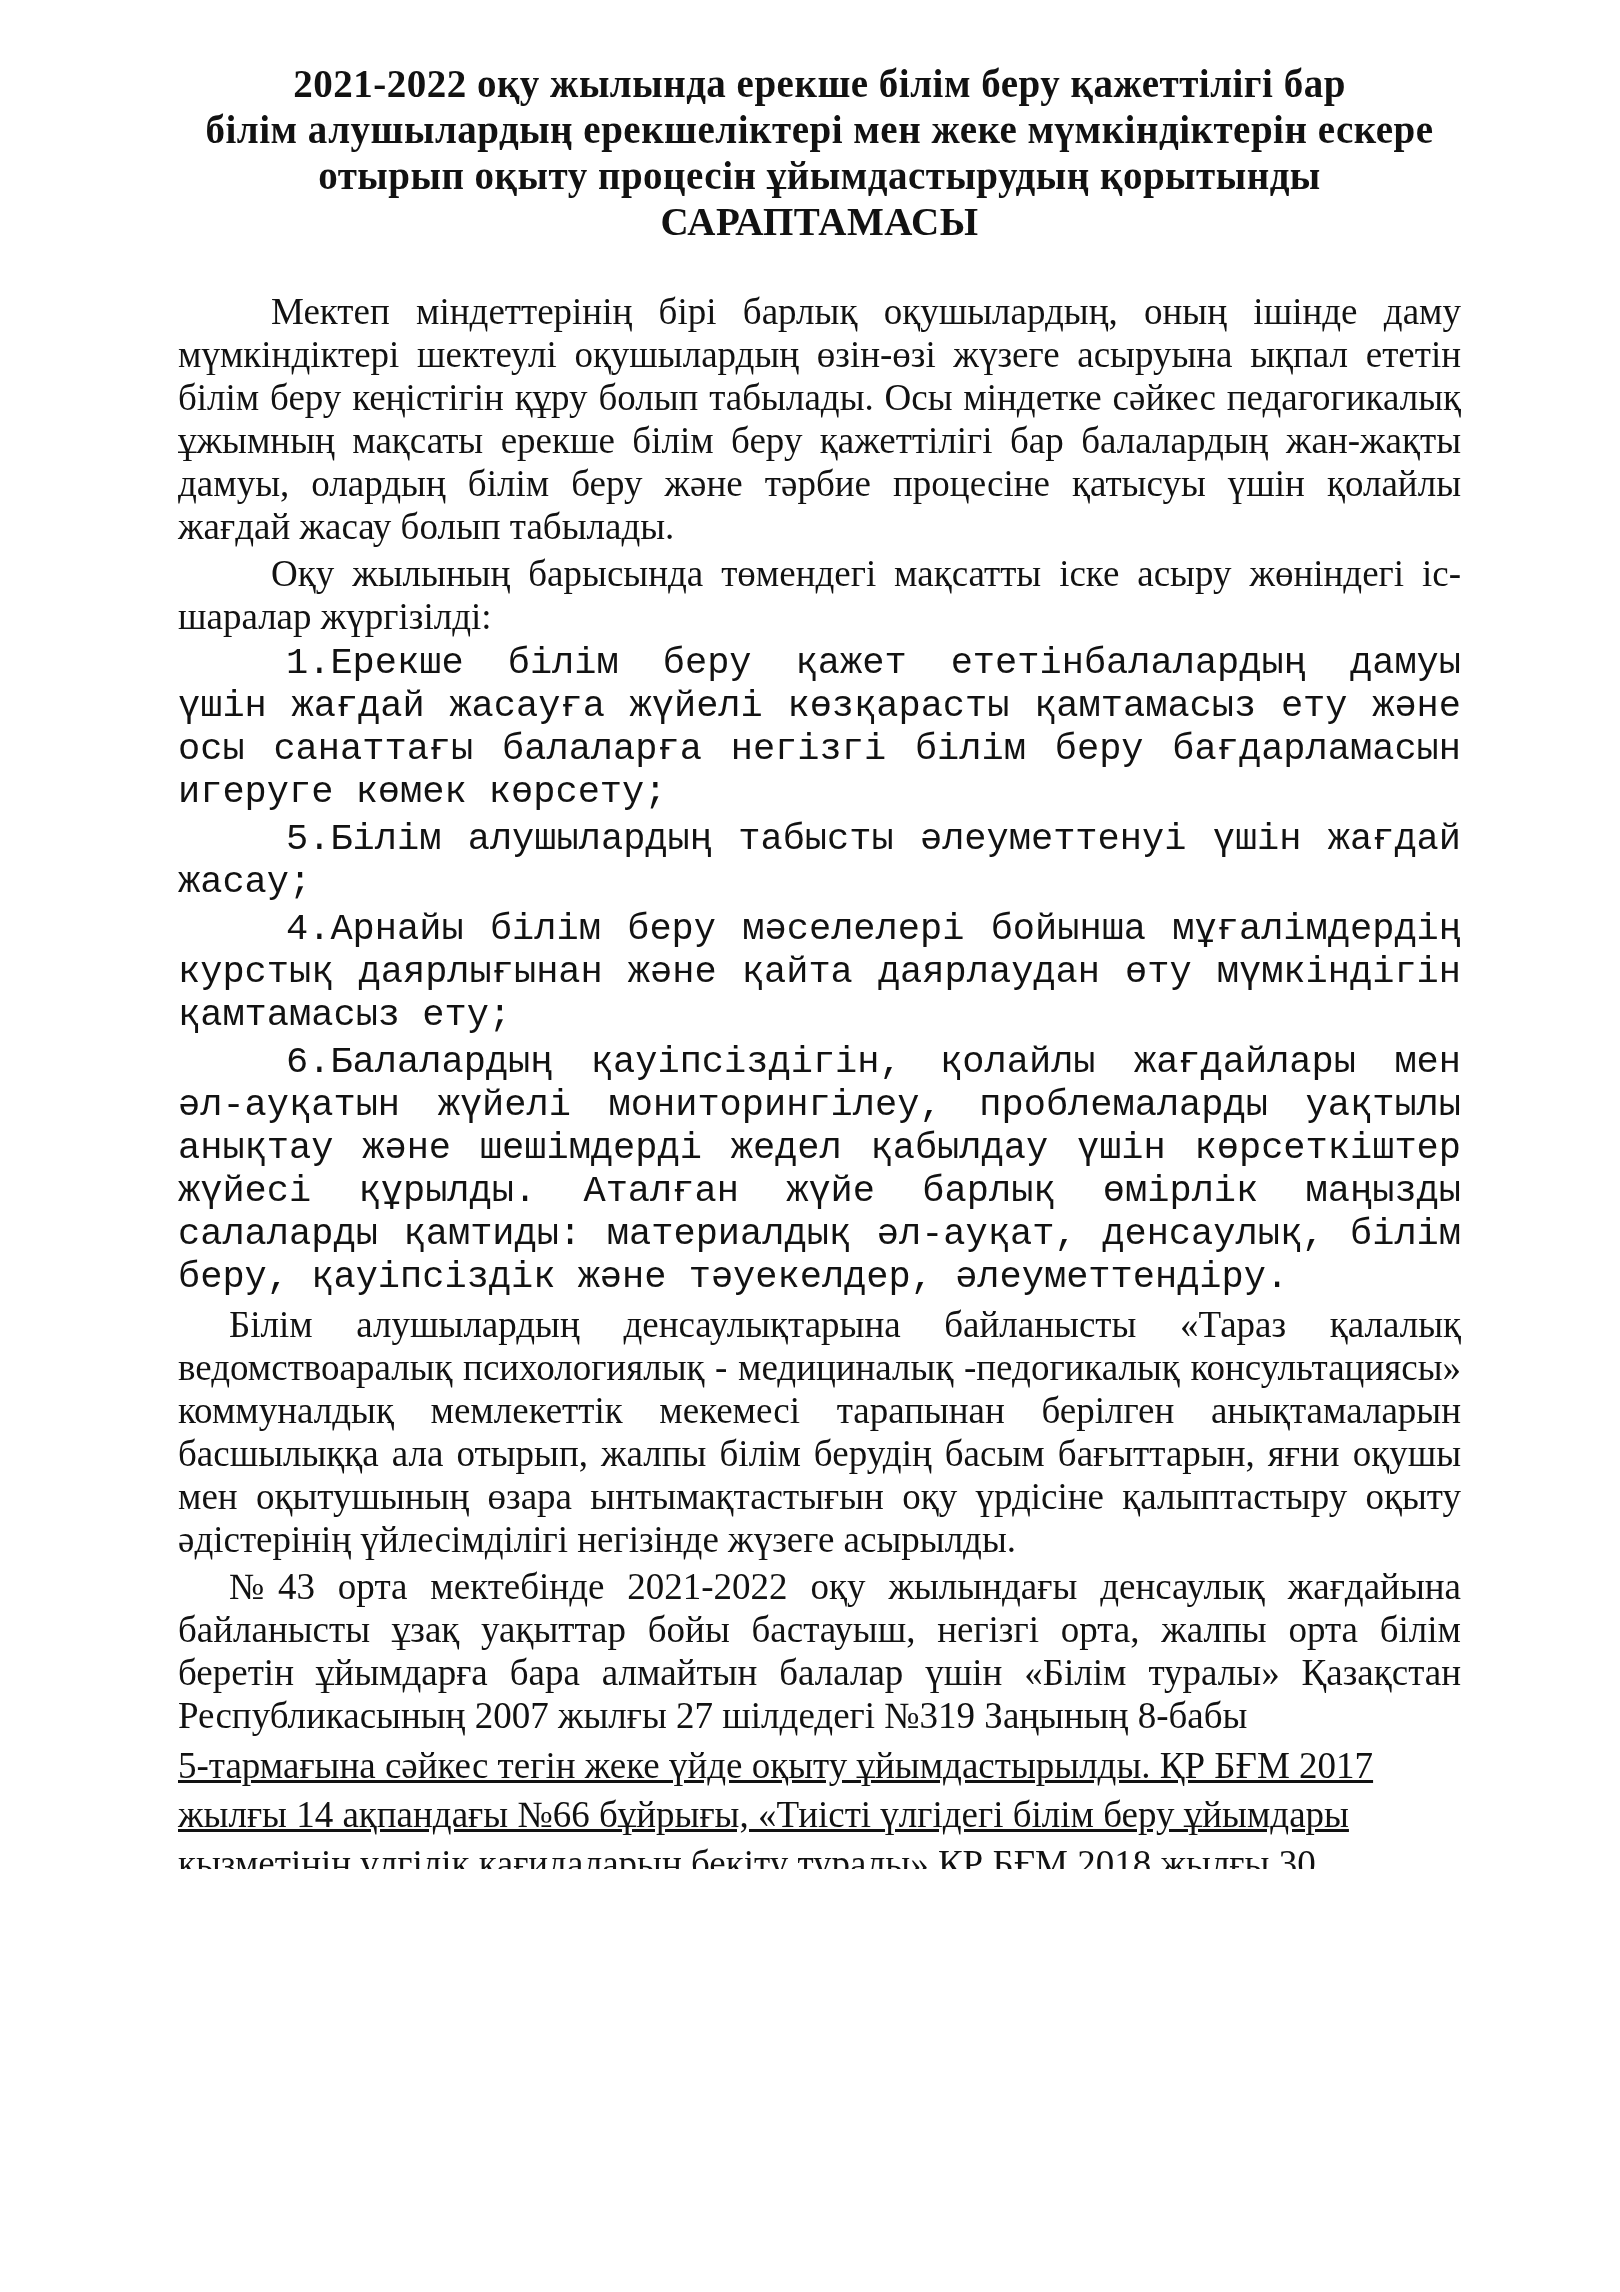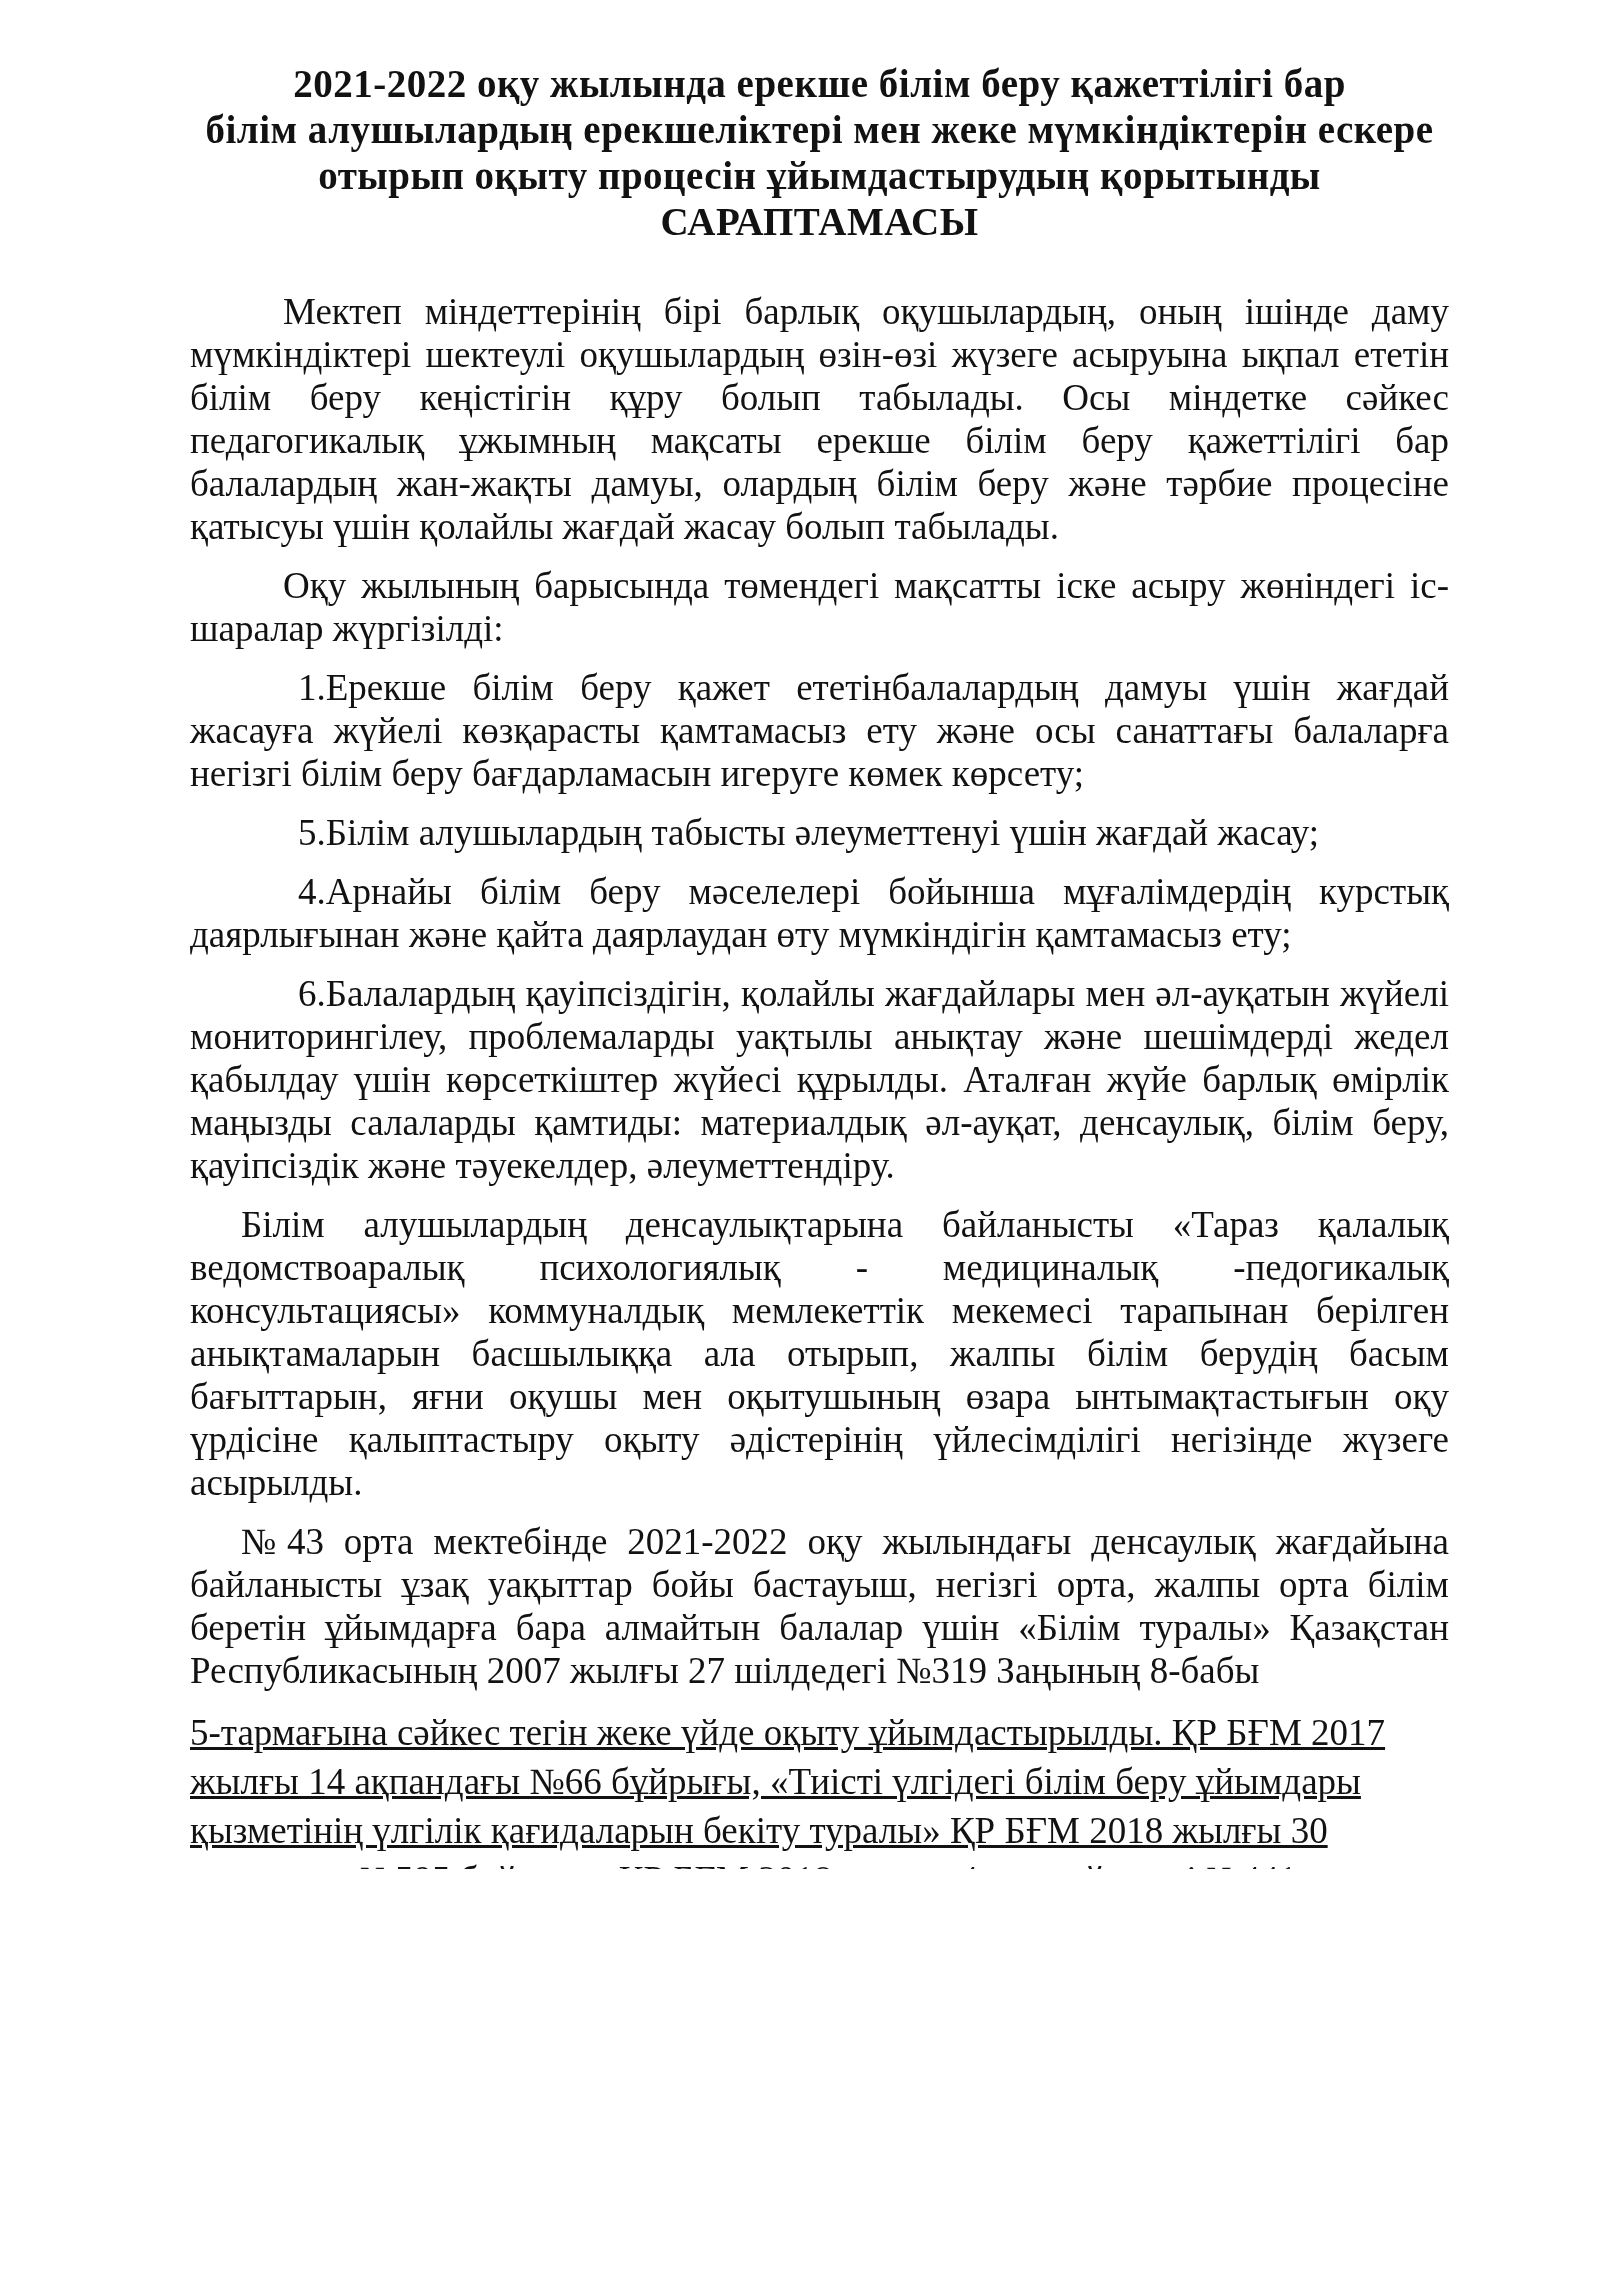--- a/index.html
+++ b/index.html
@@ -21,28 +21,28 @@
   .doc-title {
     margin: 0 0 45px 0;
     font-size: 39px;
     line-height: 46px;
     font-weight: bold;
     text-align: center;
     white-space: pre-line;
     letter-spacing: 0.5px;
   }
   p.body {
-    margin: 16px;
+    margin: 4px;
     font-size: 37px;
     line-height: 43px;
     text-align: justify;
     text-justify: inter-word;
   }
   .ind-lg { text-indent: 93px; }
-  .ind-xl { text-indent: 108px; }
+  .ind-xl { text-indent: 108px; font-family: Liberation Mono, monospace; }
   .ind-sm { text-indent: 51px; }
   p.body.continued {
     text-align: left;
     white-space: pre-line;
     line-height: 49px;
     margin-top: 2.9px;
     text-decoration: underline;
   }
 </style>
 </head>

